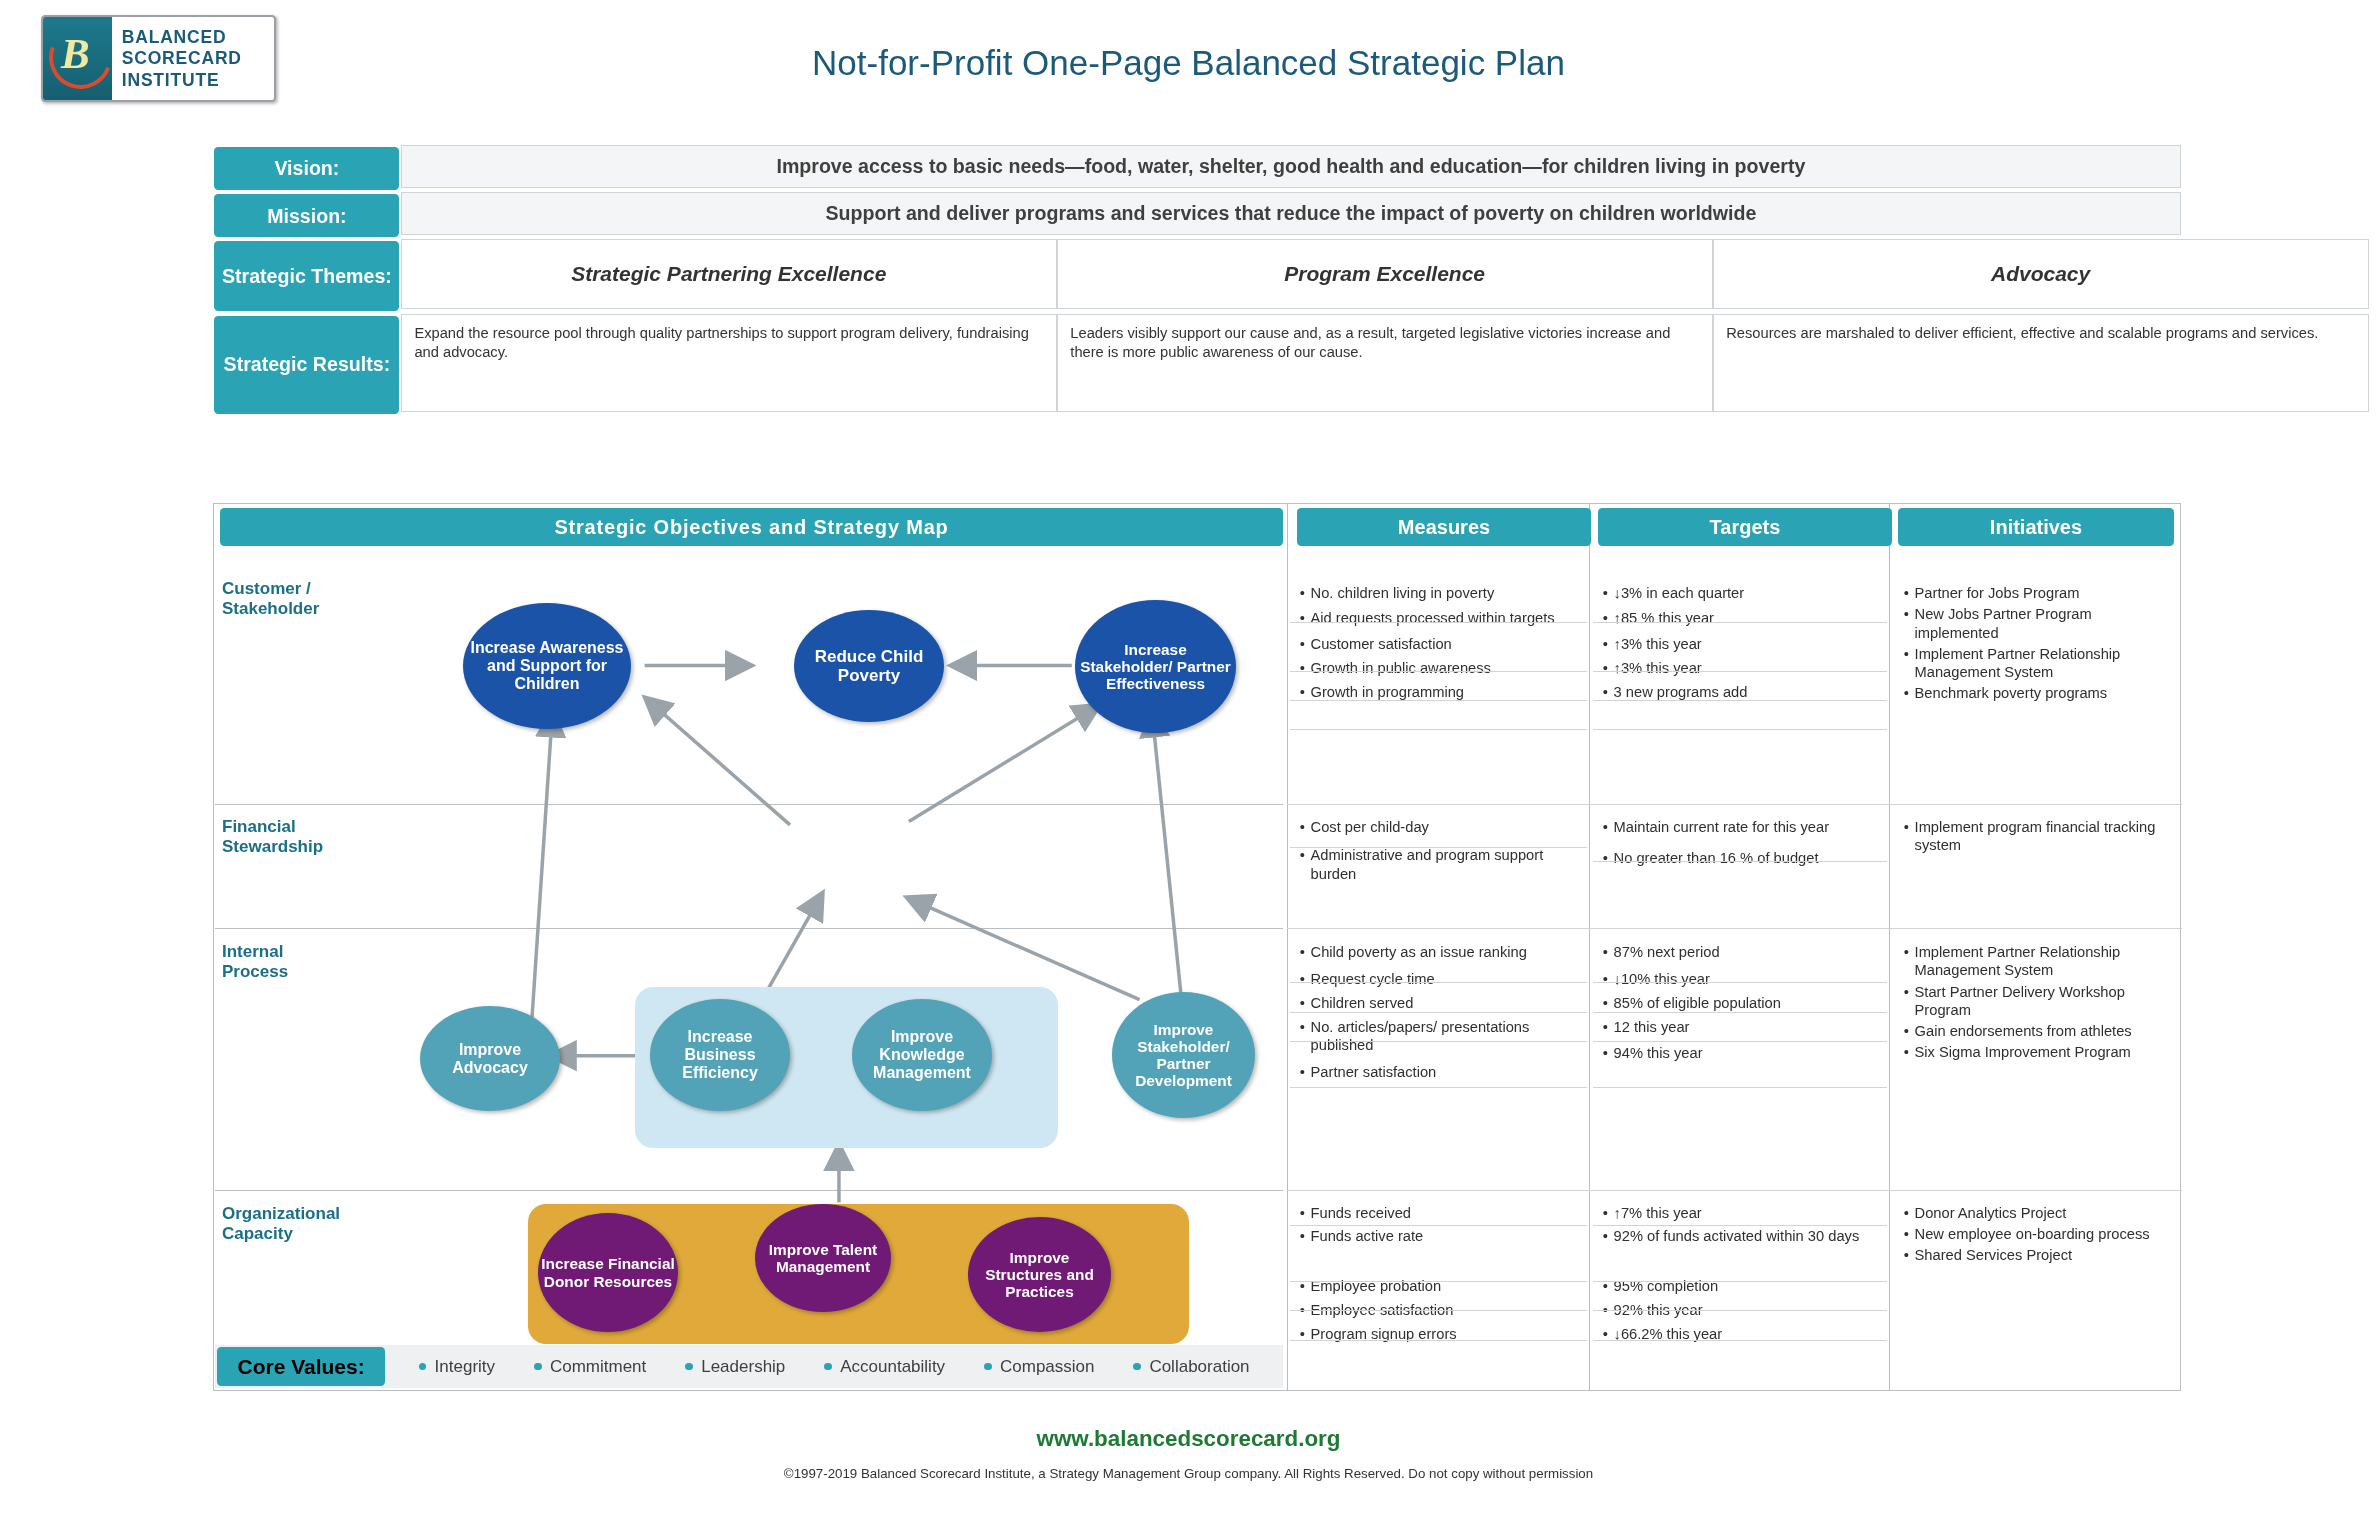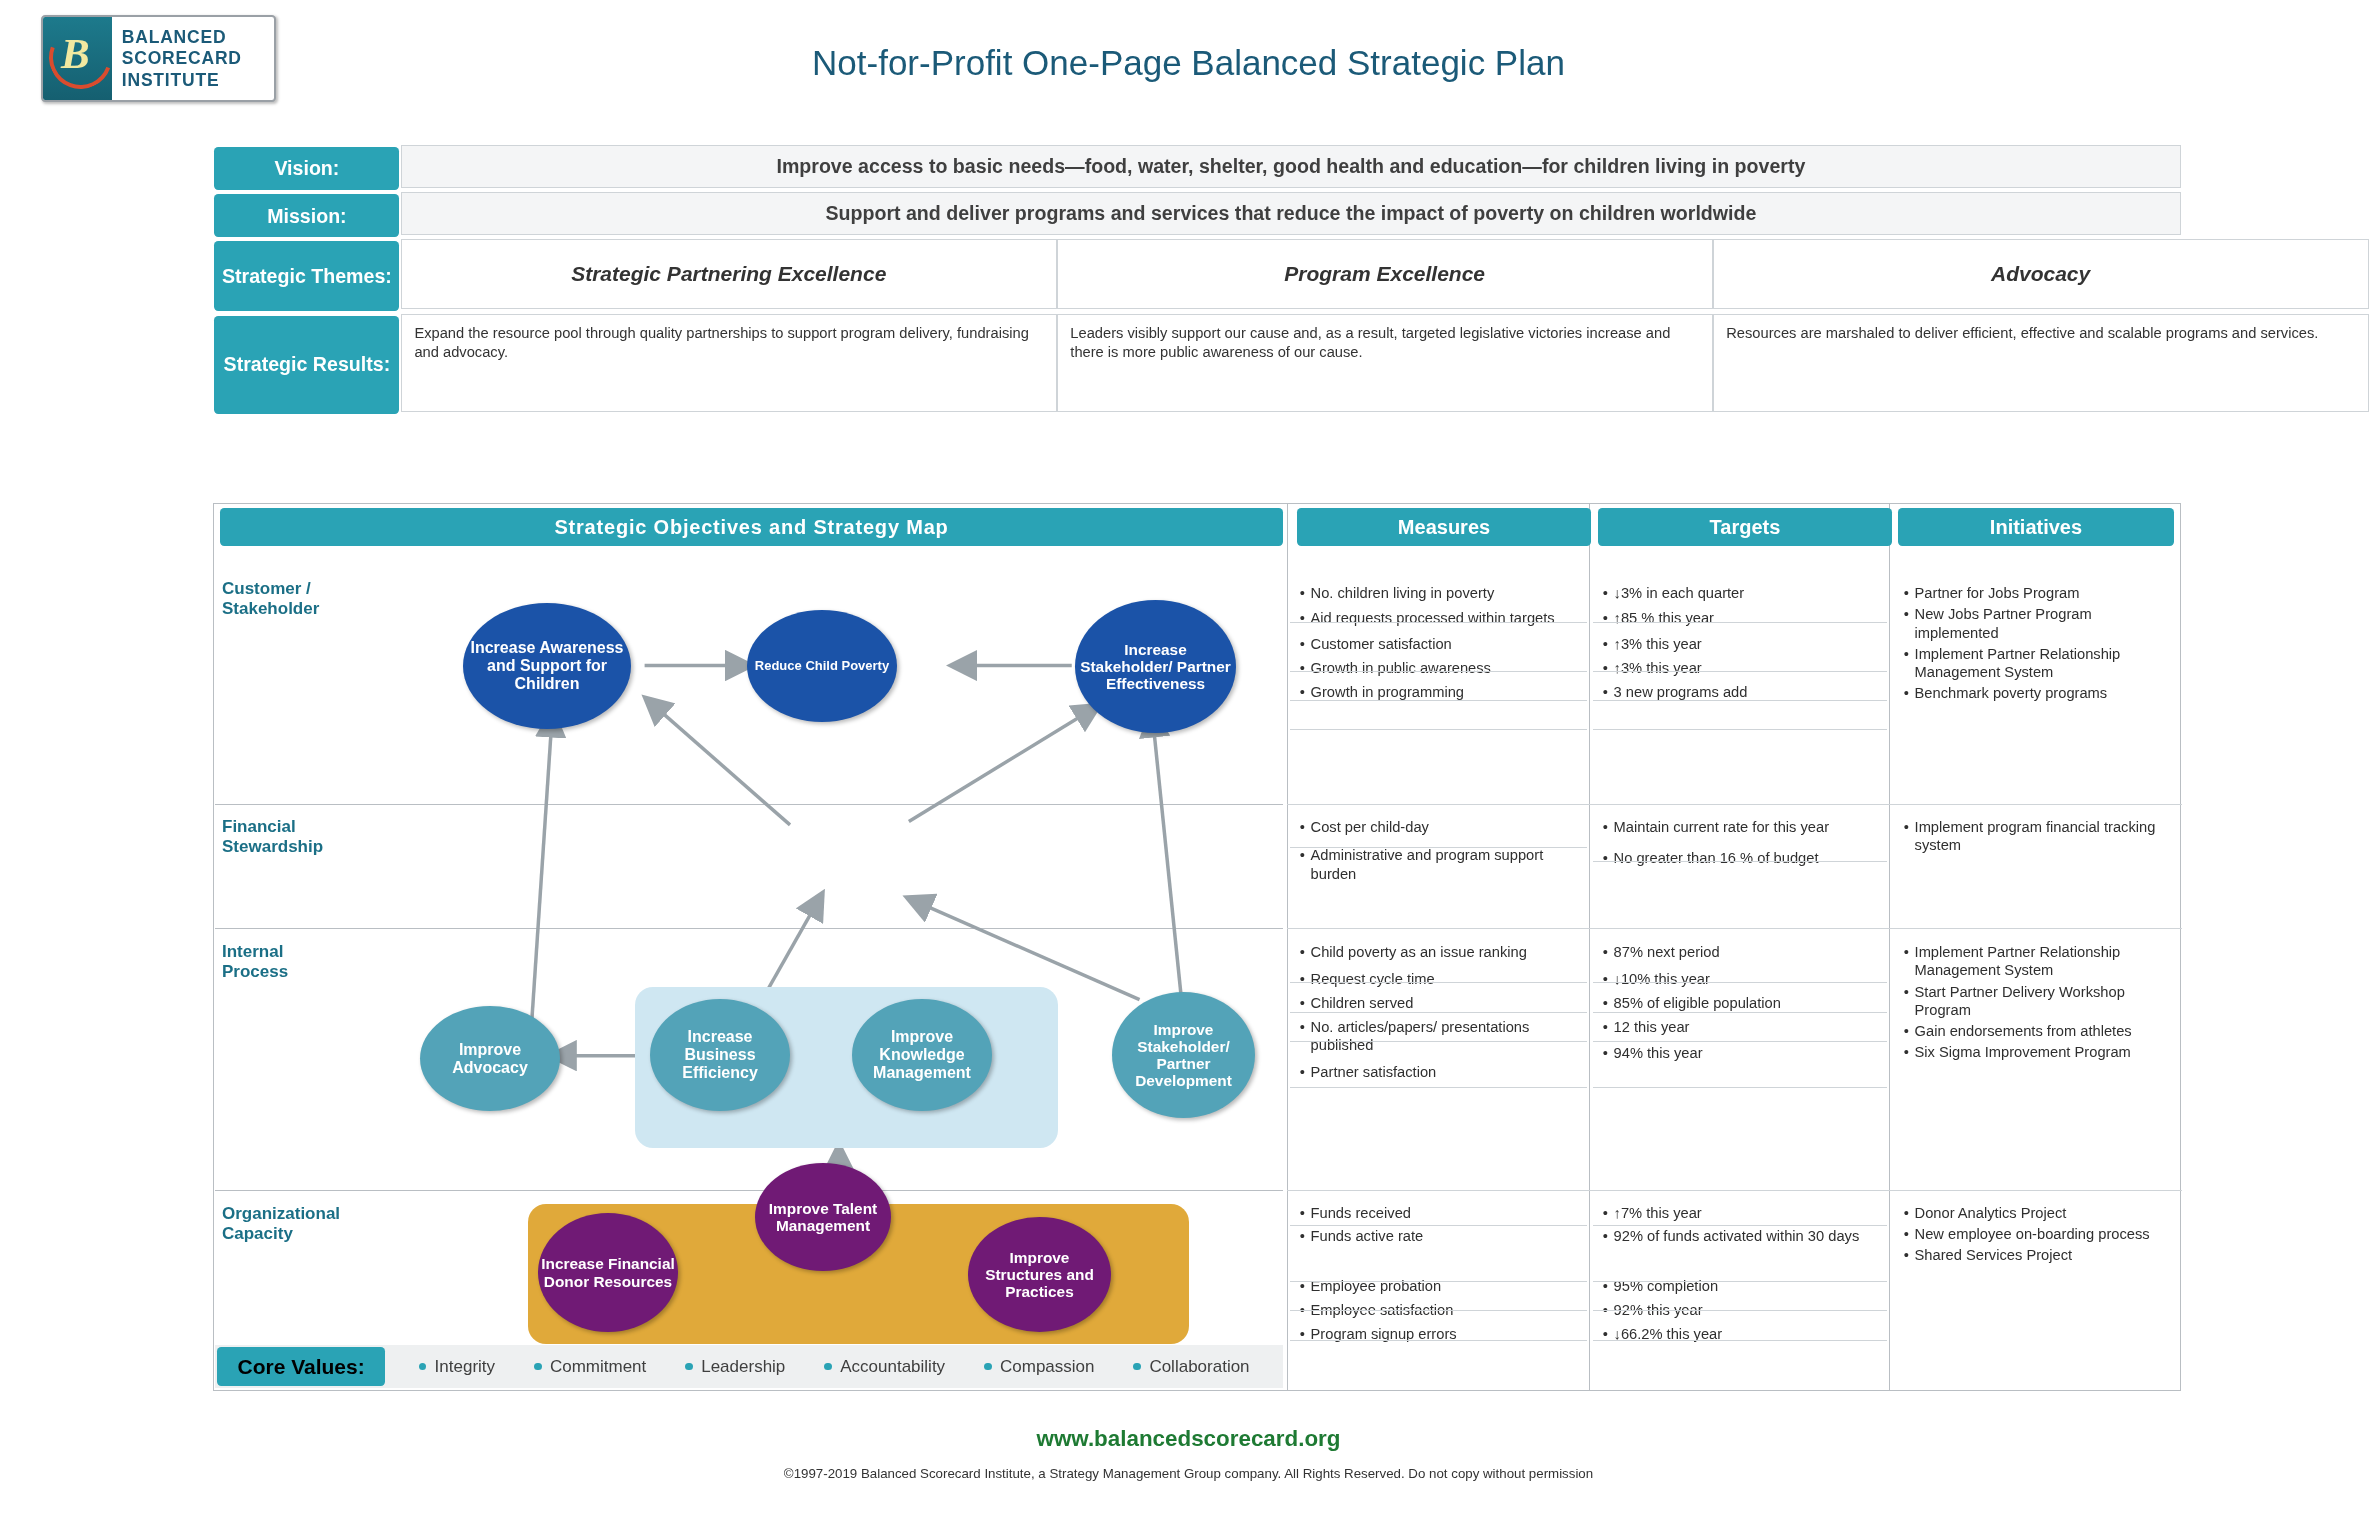--- a/index.html
+++ b/index.html
@@ -420,40 +420,40 @@
       <path d="M1690,1430 L1648,1020"></path>
 
       <path d="M920,1510 L790,1510"></path>
 
       <path d="M1200,1720 L1200,1640"></path>
     </g>
   </svg>
 
   <div class="node blue" style="left:463px; top:603px; width:168px; height:126px; font-size:16px;">Increase Awareness and Support for Children</div>
 
-  <div class="node blue" style="left:747px; top:610px; width:150px; height:112px; font-size:13px;">Reduce Child Poverty</div>
+  <div class="node blue" style="left:794px; top:610px; width:150px; height:112px; font-size:17px;">Reduce Child Poverty</div>
 
   <div class="node blue" style="left:1075px; top:600px; width:161px; height:133px; font-size:15.4px;">Increase Stakeholder/ Partner Effectiveness</div>
 
 
   <div class="group-box" style="left:635px; top:987px; width:423px; height:161px;"></div>
 
   <div class="node teal" style="left:420px; top:1006px; width:140px; height:105px; font-size:16px;">Improve Advocacy</div>
 
   <div class="node teal" style="left:650px; top:999px; width:140px; height:112px; font-size:16px;">Increase Business Efficiency</div>
 
   <div class="node teal" style="left:852px; top:999px; width:140px; height:112px; font-size:16px;">Improve Knowledge Management</div>
 
   <div class="node teal" style="left:1112px; top:992px; width:143px; height:126px; font-size:15.4px;">Improve Stakeholder/ Partner Development</div>
 
   <div class="group-box gold-box" style="left:528px; top:1204px; width:661px; height:140px;"></div>
 
   <div class="node gold" style="left:538px; top:1213px; width:140px; height:119px; font-size:15.4px;">Increase Financial Donor Resources</div>
 
-  <div class="node gold" style="left:755px; top:1163px; width:136px; height:108px; font-size:15.4px;">Improve Talent Management</div>
+  <div class="node gold" style="left:755px; top:1204px; width:136px; height:108px; font-size:15.4px;">Improve Talent Management</div>
 
   <div class="node gold" style="left:968px; top:1217px; width:143px; height:115px; font-size:15.4px;">Improve Structures and Practices</div>
 
   <div class="core-values-bar">
     <div class="core-lbl">Core Values:</div>
     <div class="core-items">
       <div class="core-item">
         <span class="core-dot"></span>
         <span>Integrity</span>
       </div>

